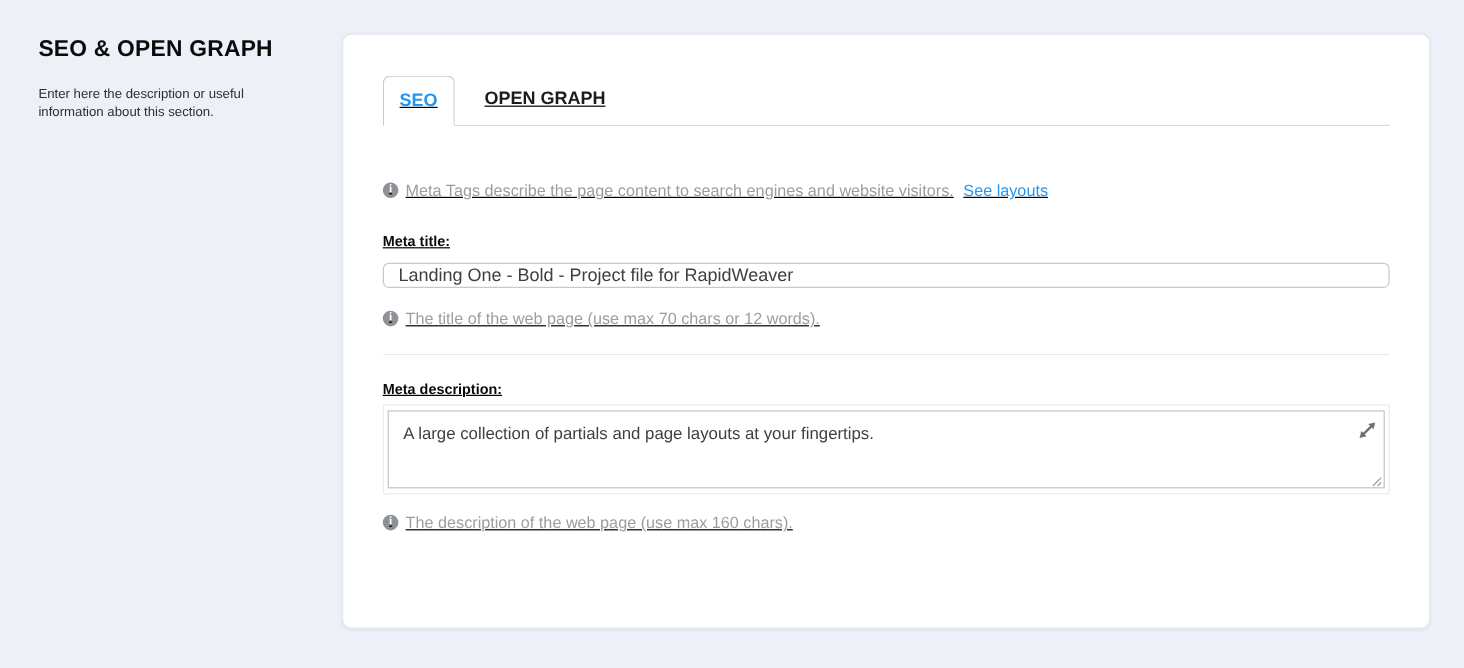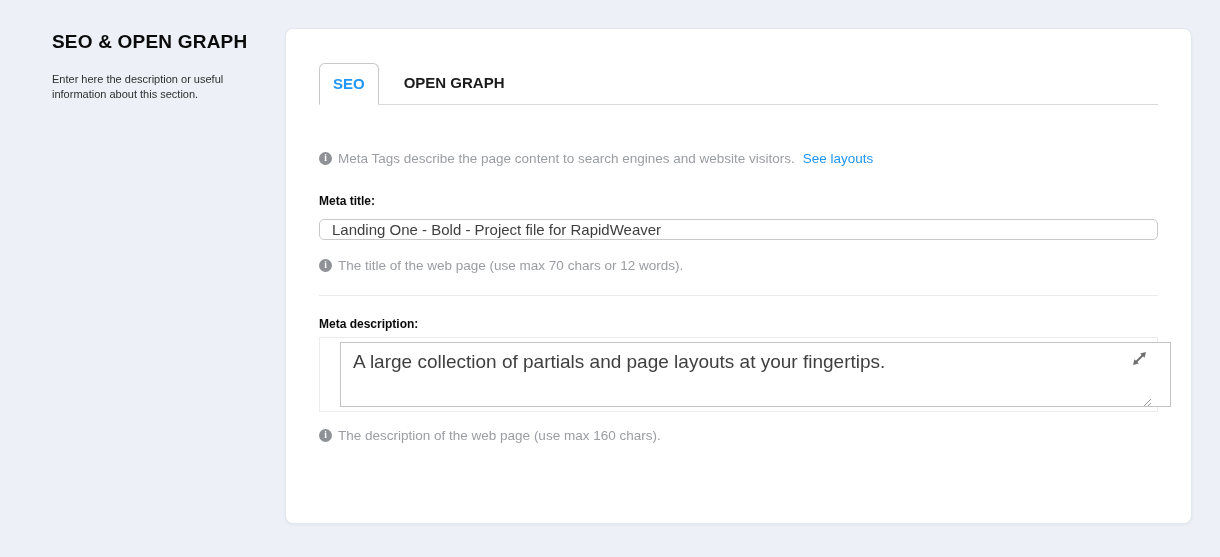--- a/index.html
+++ b/index.html
@@ -9,21 +9,20 @@
     background: #edf1f7;
     position: relative;
     overflow: hidden;
   }
 
   
   .sidebar {
     position: absolute;
     left: 32px; top: 31px;
     width: 230px;
-    margin-left: 20px;
   }
   .sidebar h1 {
     font-size: 19px;
     font-weight: 700;
     color: #0b0b0b;
     letter-spacing: 0.2px;
     margin-bottom: 19px;
   }
   .sidebar p {
     font-size: 11px;
@@ -34,20 +33,21 @@
 
   
   .card {
     position: absolute;
     left: 285px; top: 28px;
     width: 907px; height: 496px;
     background: #ffffff;
     border: 1px solid #e3e8ef;
     border-radius: 8px;
     box-shadow: 0 1px 3px rgba(30,50,80,0.06);
+    text-decoration: underline;
   }
 
   
   .tabs {
     display: flex;
     align-items: flex-end;
     margin: 34px 33px 0 33px;
     border-bottom: 1px solid #d9d9d9;
     height: 42px;
   }
@@ -141,28 +141,28 @@
   
   .ta-wrap {
     position: relative;
     margin-top: 6px;
     border: 1px solid #ececec;
     height: 75px;
     background: #fff;
   }
   .ta-wrap textarea {
     position: absolute;
-    left: 20px; top: 4px;
+    left: 3px; top: 4px;
     width: calc(100% - 6px);
     height: calc(100% - 8px);
     border: 1px solid #c3c3c3;
     resize: none;
     padding: 9px 30px 8px 12px;
     font-family: "Liberation Sans", sans-serif;
-    font-size: 19px;
+    font-size: 14px;
     color: #3f3f3f;
     line-height: 19px;
     outline: none;
     overflow: hidden;
   }
   .expand-btn {
     position: absolute;
     right: 10px; top: 13px;
     width: 15px; height: 15px;
     background: transparent;

